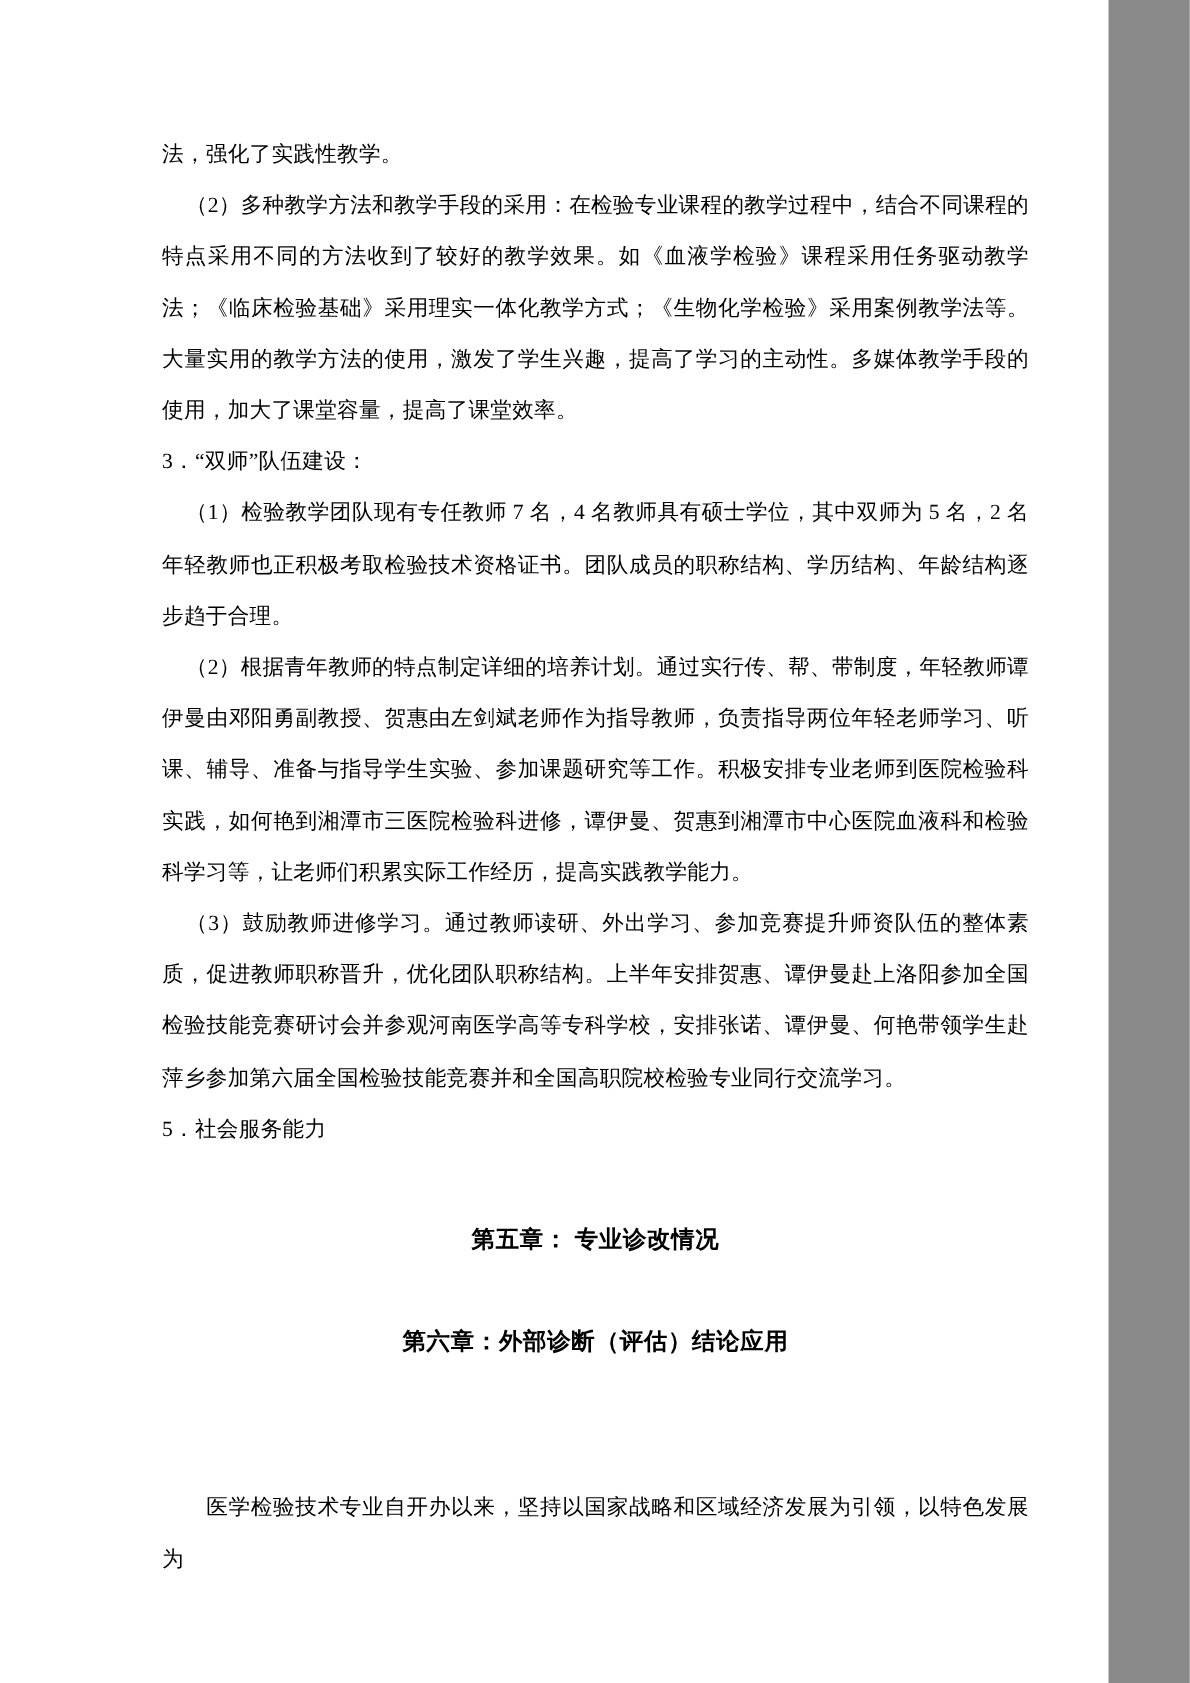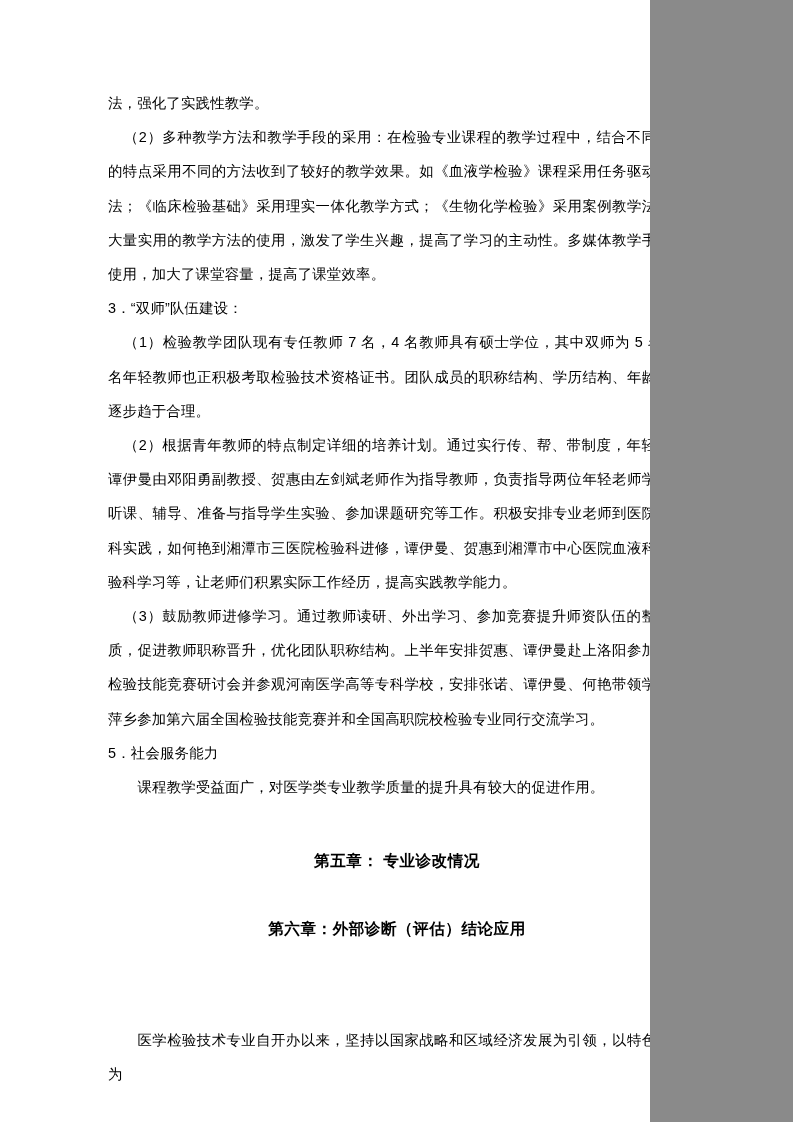--- a/index.html
+++ b/index.html
@@ -1,27 +1,27 @@
 <!DOCTYPE html>
 <html><head>
 <meta charset="utf-8">
 <style>
   html, body {
     margin: 0;
     padding: 0;
     background: #8a8a8a;
   }
   .page {
-    width: 650px;
+    width: 739px;
     height: 1122px;
     background: #ffffff;
     position: relative;
     box-sizing: border-box;
     overflow: hidden;
-    font-family: Liberation Sans, sans-serif;
+    font-family: Liberation Serif, serif;
     color: #000000;
   }
   .content {
     position: absolute;
     left: 108px;
     top: 86px;
     width: 578px;
   }
   p {
     margin: 0;
@@ -52,21 +52,20 @@
 <div class="page">
   <div class="content">
 
     <p class="ind1">法，强化了实践性教学。</p>
     <p class="ind2">（2）多种教学方法和教学手段的采用：在检验专业课程的教学过程中，结合不同课程的特点采用不同的方法收到了较好的教学效果。如《血液学检验》课程采用任务驱动教学法；《临床检验基础》采用理实一体化教学方式；《生物化学检验》采用案例教学法等。大量实用的教学方法的使用，激发了学生兴趣，提高了学习的主动性。多媒体教学手段的使用，加大了课堂容量，提高了课堂效率。</p>
     <p class="ind1">3．“双师”队伍建设：</p>
     <p class="ind2">（1）检验教学团队现有专任教师 7 名，4 名教师具有硕士学位，其中双师为 5 名，2 名年轻教师也正积极考取检验技术资格证书。团队成员的职称结构、学历结构、年龄结构逐步趋于合理。</p>
     <p class="ind2">（2）根据青年教师的特点制定详细的培养计划。通过实行传、帮、带制度，年轻教师谭伊曼由邓阳勇副教授、贺惠由左剑斌老师作为指导教师，负责指导两位年轻老师学习、听课、辅导、准备与指导学生实验、参加课题研究等工作。积极安排专业老师到医院检验科实践，如何艳到湘潭市三医院检验科进修，谭伊曼、贺惠到湘潭市中心医院血液科和检验科学习等，让老师们积累实际工作经历，提高实践教学能力。</p>
     <p class="ind2">（3）鼓励教师进修学习。通过教师读研、外出学习、参加竞赛提升师资队伍的整体素质，促进教师职称晋升，优化团队职称结构。上半年安排贺惠、谭伊曼赴上洛阳参加全国检验技能竞赛研讨会并参观河南医学高等专科学校，安排张诺、谭伊曼、何艳带领学生赴萍乡参加第六届全国检验技能竞赛并和全国高职院校检验专业同行交流学习。</p>
     <p class="ind1">5．社会服务能力</p>
-    <p class="ind3">课程教学受益面广，对医学类专业教学质量的提升具有较大的促进作用。</p>
 
     <div class="sp-38"></div>
     <div class="heading">第五章： 专业诊改情况</div>
 
     <div class="sp-30"></div>
     <div class="heading">第六章：外部诊断（评估）结论应用</div>
 
     <div class="sp-38"></div>
     <div class="sp-18"></div>
 

